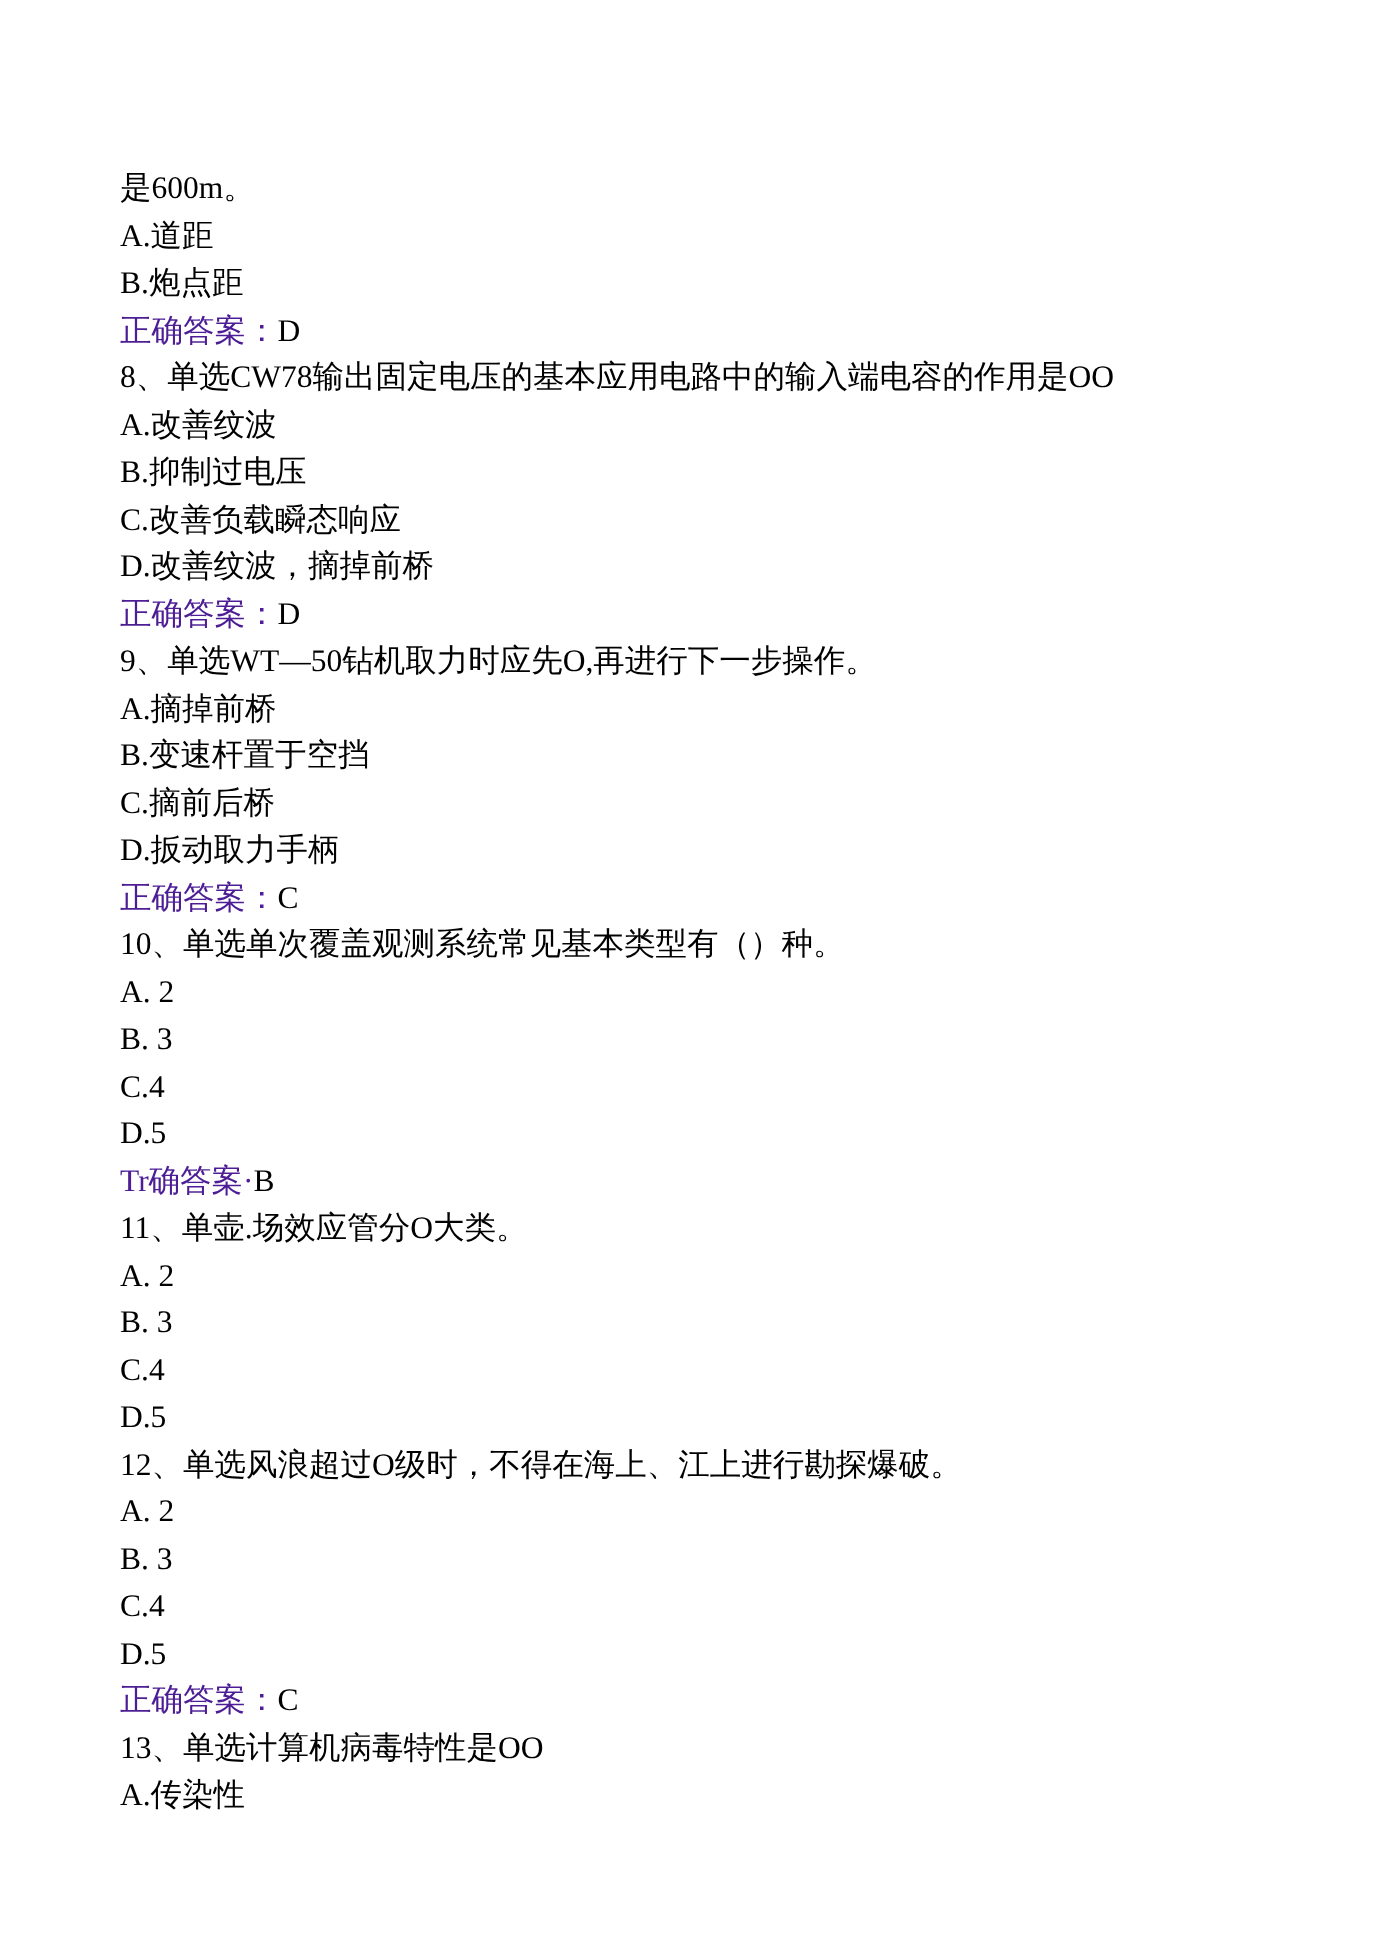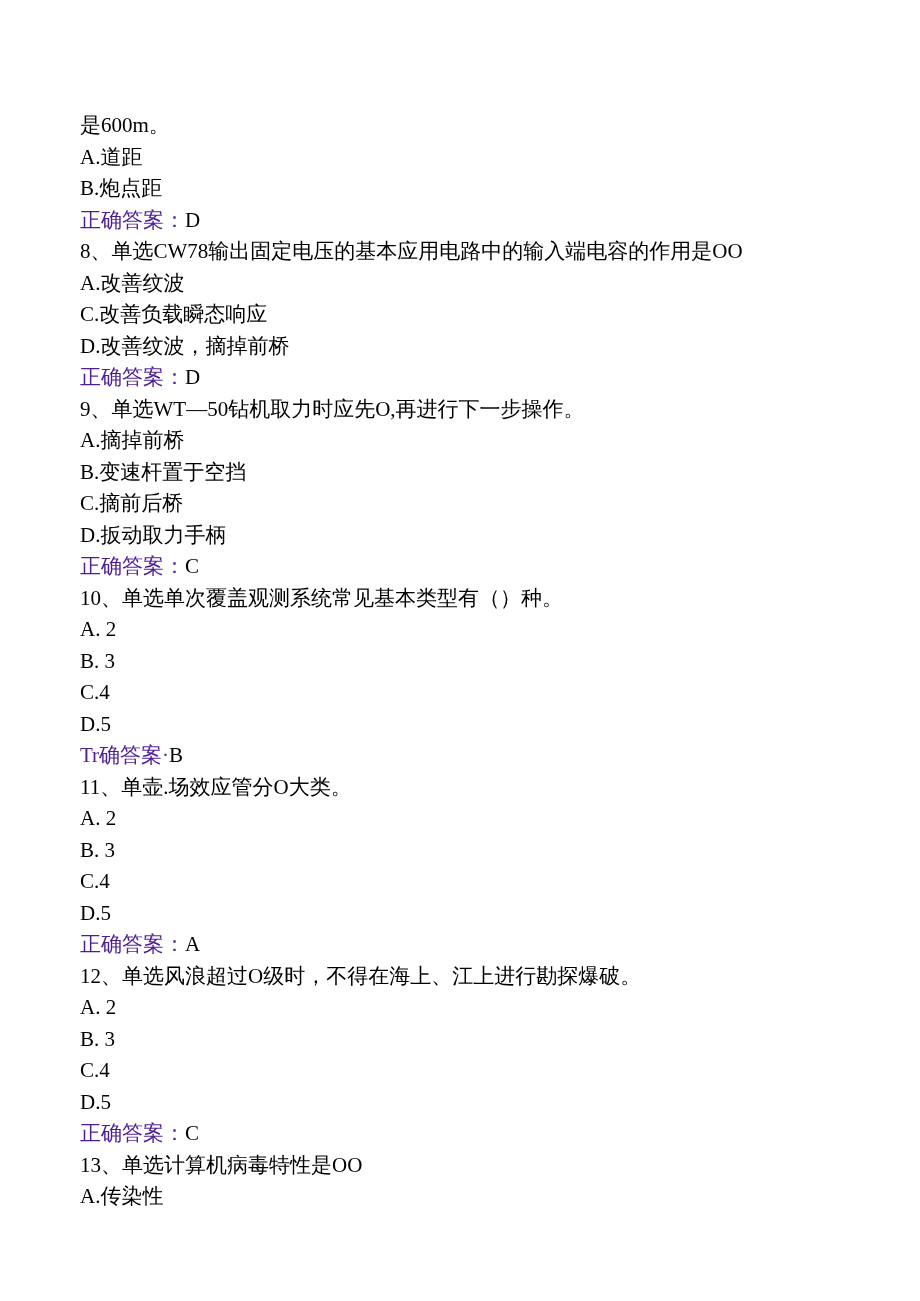--- a/index.html
+++ b/index.html
@@ -31,41 +31,41 @@
 </head>
 <body>
 
 <div class="page" id="page-root">
     <p class="line">是600m。</p>
     <p class="line">A.道距</p>
     <p class="line">B.炮点距</p>
     <p class="line"><span class="answer-label">正确答案：</span><span class="answer-value">D</span></p>
     <p class="line">8、单选CW78输出固定电压的基本应用电路中的输入端电容的作用是OO</p>
     <p class="line">A.改善纹波</p>
+    <p class="line">B.抑制过电压</p>
     <p class="line">C.改善负载瞬态响应</p>
     <p class="line">D.改善纹波，摘掉前桥</p>
     <p class="line"><span class="answer-label">正确答案：</span><span class="answer-value">D</span></p>
     <p class="line">9、单选WT—50钻机取力时应先O,再进行下一步操作。</p>
     <p class="line">A.摘掉前桥</p>
     <p class="line">B.变速杆置于空挡</p>
     <p class="line">C.摘前后桥</p>
     <p class="line">D.扳动取力手柄</p>
     <p class="line"><span class="answer-label">正确答案：</span><span class="answer-value">C</span></p>
     <p class="line">10、单选单次覆盖观测系统常见基本类型有（）种。</p>
     <p class="line">A. 2</p>
     <p class="line">B. 3</p>
     <p class="line">C.4</p>
     <p class="line">D.5</p>
     <p class="line"><span class="answer-label">Tr确答案·</span><span class="answer-value">B</span></p>
     <p class="line">11、单壶.场效应管分O大类。</p>
     <p class="line">A. 2</p>
     <p class="line">B. 3</p>
     <p class="line">C.4</p>
     <p class="line">D.5</p>
-    <p class="line"><span class="answer-label">正确答案：</span><span class="answer-value">A</span></p>
     <p class="line">12、单选风浪超过O级时，不得在海上、江上进行勘探爆破。</p>
     <p class="line">A. 2</p>
     <p class="line">B. 3</p>
     <p class="line">C.4</p>
     <p class="line">D.5</p>
     <p class="line"><span class="answer-label">正确答案：</span><span class="answer-value">C</span></p>
     <p class="line">13、单选计算机病毒特性是OO</p>
     <p class="line">A.传染性</p>
   </div>
 

